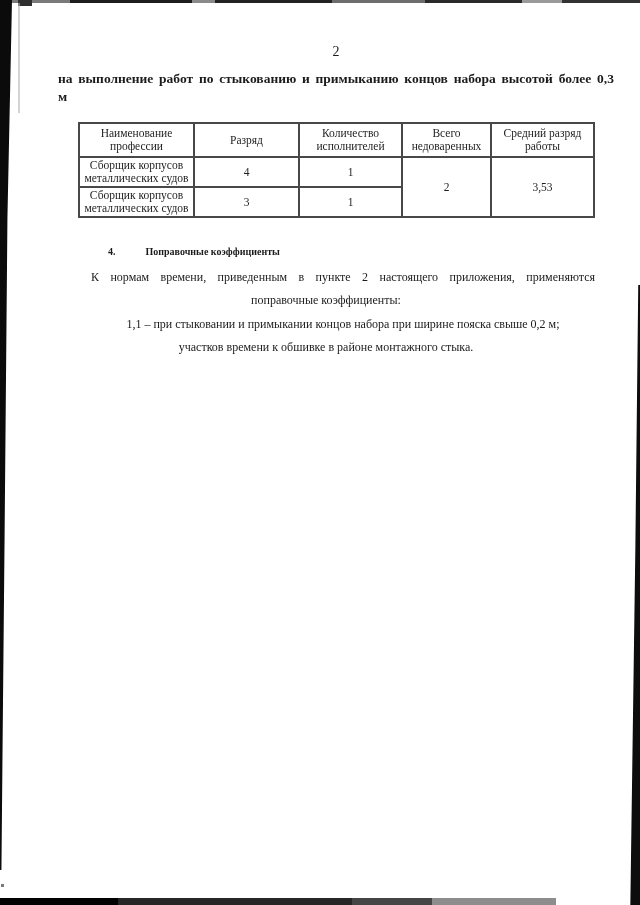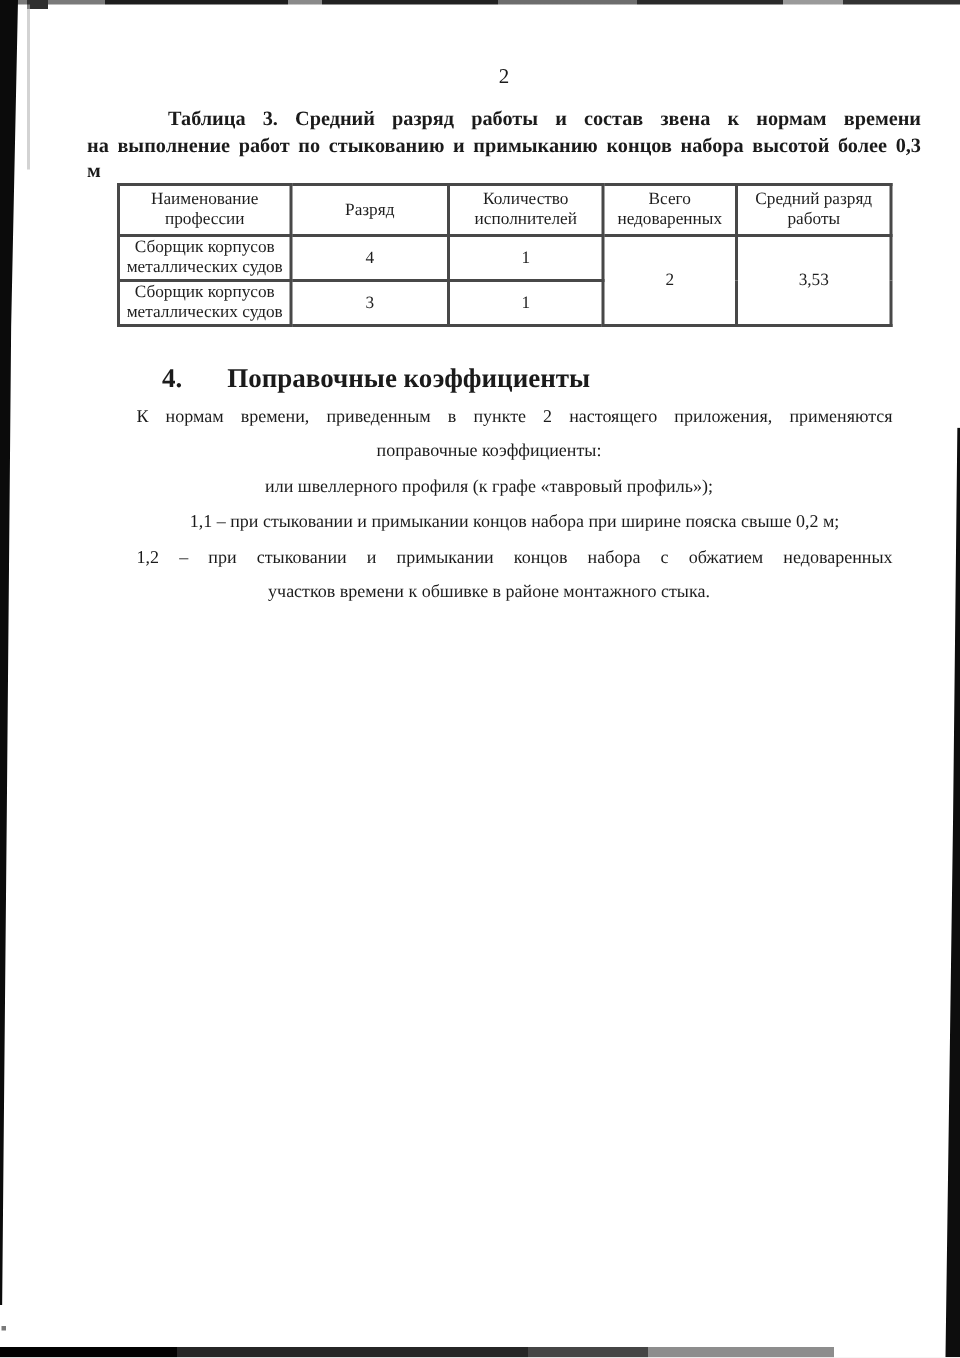--- a/index.html
+++ b/index.html
@@ -58,21 +58,21 @@
   table.norms td,table.norms th{
     border:2px solid #484848;
     text-align:center;vertical-align:middle;
     padding:1px 4px;font-weight:normal;
   }
   tr.hdr{height:34px;}
   tr.data{height:25px;}
 
   .section-heading{
     position:absolute;top:243px;left:74px;width:538px;
-    font-weight:bold;font-size:18px;line-height:18px;
+    font-weight:bold;font-size:10px;line-height:18px;
   }
   .section-heading .num{display:inline-block;margin-left:34px;}
   .section-heading .gap{display:inline-block;width:30px;}
 
   .body-text{
     position:absolute;top:266px;left:57px;width:538px;
     font-size:12px;line-height:23.4px;
   }
   .body-text .indent{text-indent:34px;}
   .body-text .plain{text-align:center;white-space:nowrap;}
@@ -86,21 +86,20 @@
   <div class="corner-mark"></div>
   <div class="streak"></div>
   <div class="edge-left"></div>
   <div class="edge-right"></div>
   <div class="edge-bottom"></div>
   <div class="dot"></div>
 
   <div class="page-number">2</div>
 
   <div class="caption">
-    <div class="jline indent1">Таблица 3. Средний разряд работы и состав звена к нормам времени</div>
     <div class="jline">на выполнение работ по стыкованию и примыканию концов набора высотой более 0,3</div>
     <div>м</div>
   </div>
 
   <table class="norms">
     <colgroup>
       <col style="width:115px">
         <col style="width:105px">
         <col style="width:103px">
       <col style="width:89px">
@@ -129,19 +128,17 @@
     </tbody>
   </table>
 
   <div class="section-heading">
     <span class="num">4.</span><span class="gap"></span><span>Поправочные коэффициенты</span>
   </div>
 
   <div class="body-text">
     <div class="jline indent">К нормам времени, приведенным в пункте 2 настоящего приложения, применяются</div>
     <div class="plain">поправочные коэффициенты:</div>
-    <div class="plain">или швеллерного профиля (к графе «тавровый профиль»);</div>
     <div class="plain indent">1,1 – при стыковании и примыкании концов набора при ширине пояска свыше 0,2 м;</div>
-    <div class="jline indent">1,2 – при стыковании и примыкании концов набора с обжатием недоваренных</div>
     <div class="plain">участков времени к обшивке в районе монтажного стыка.</div>
   </div>
 
 </div>
 
 </body></html>

